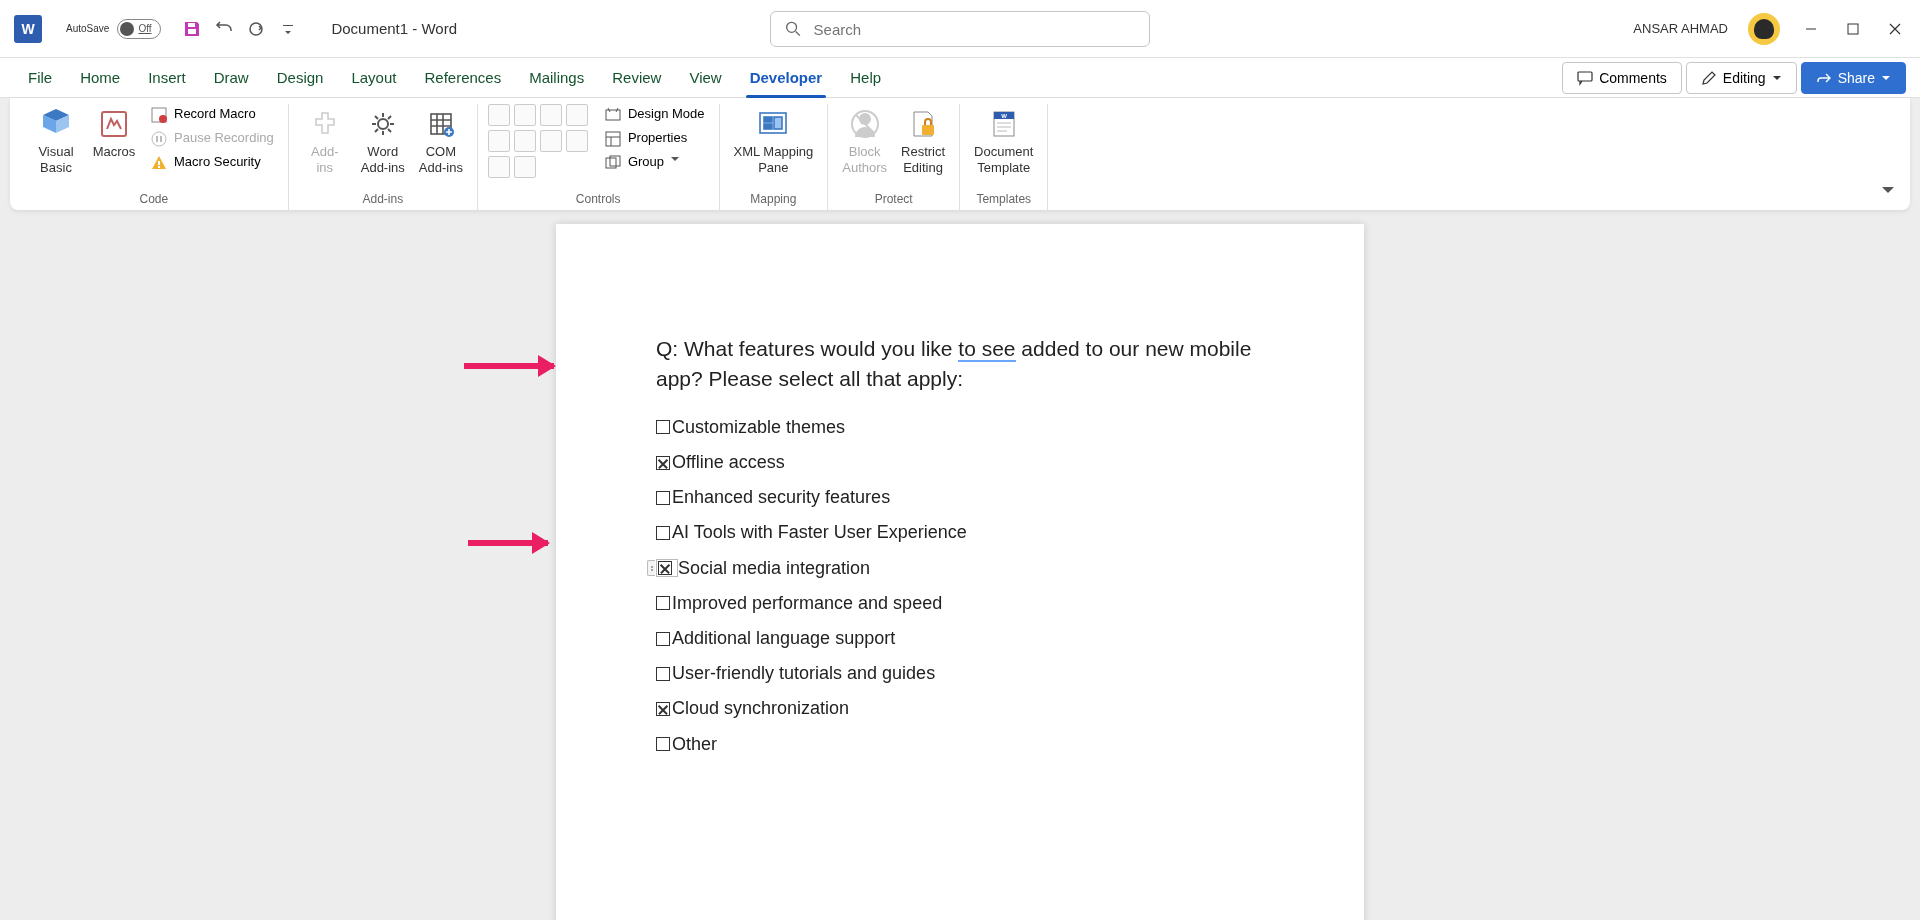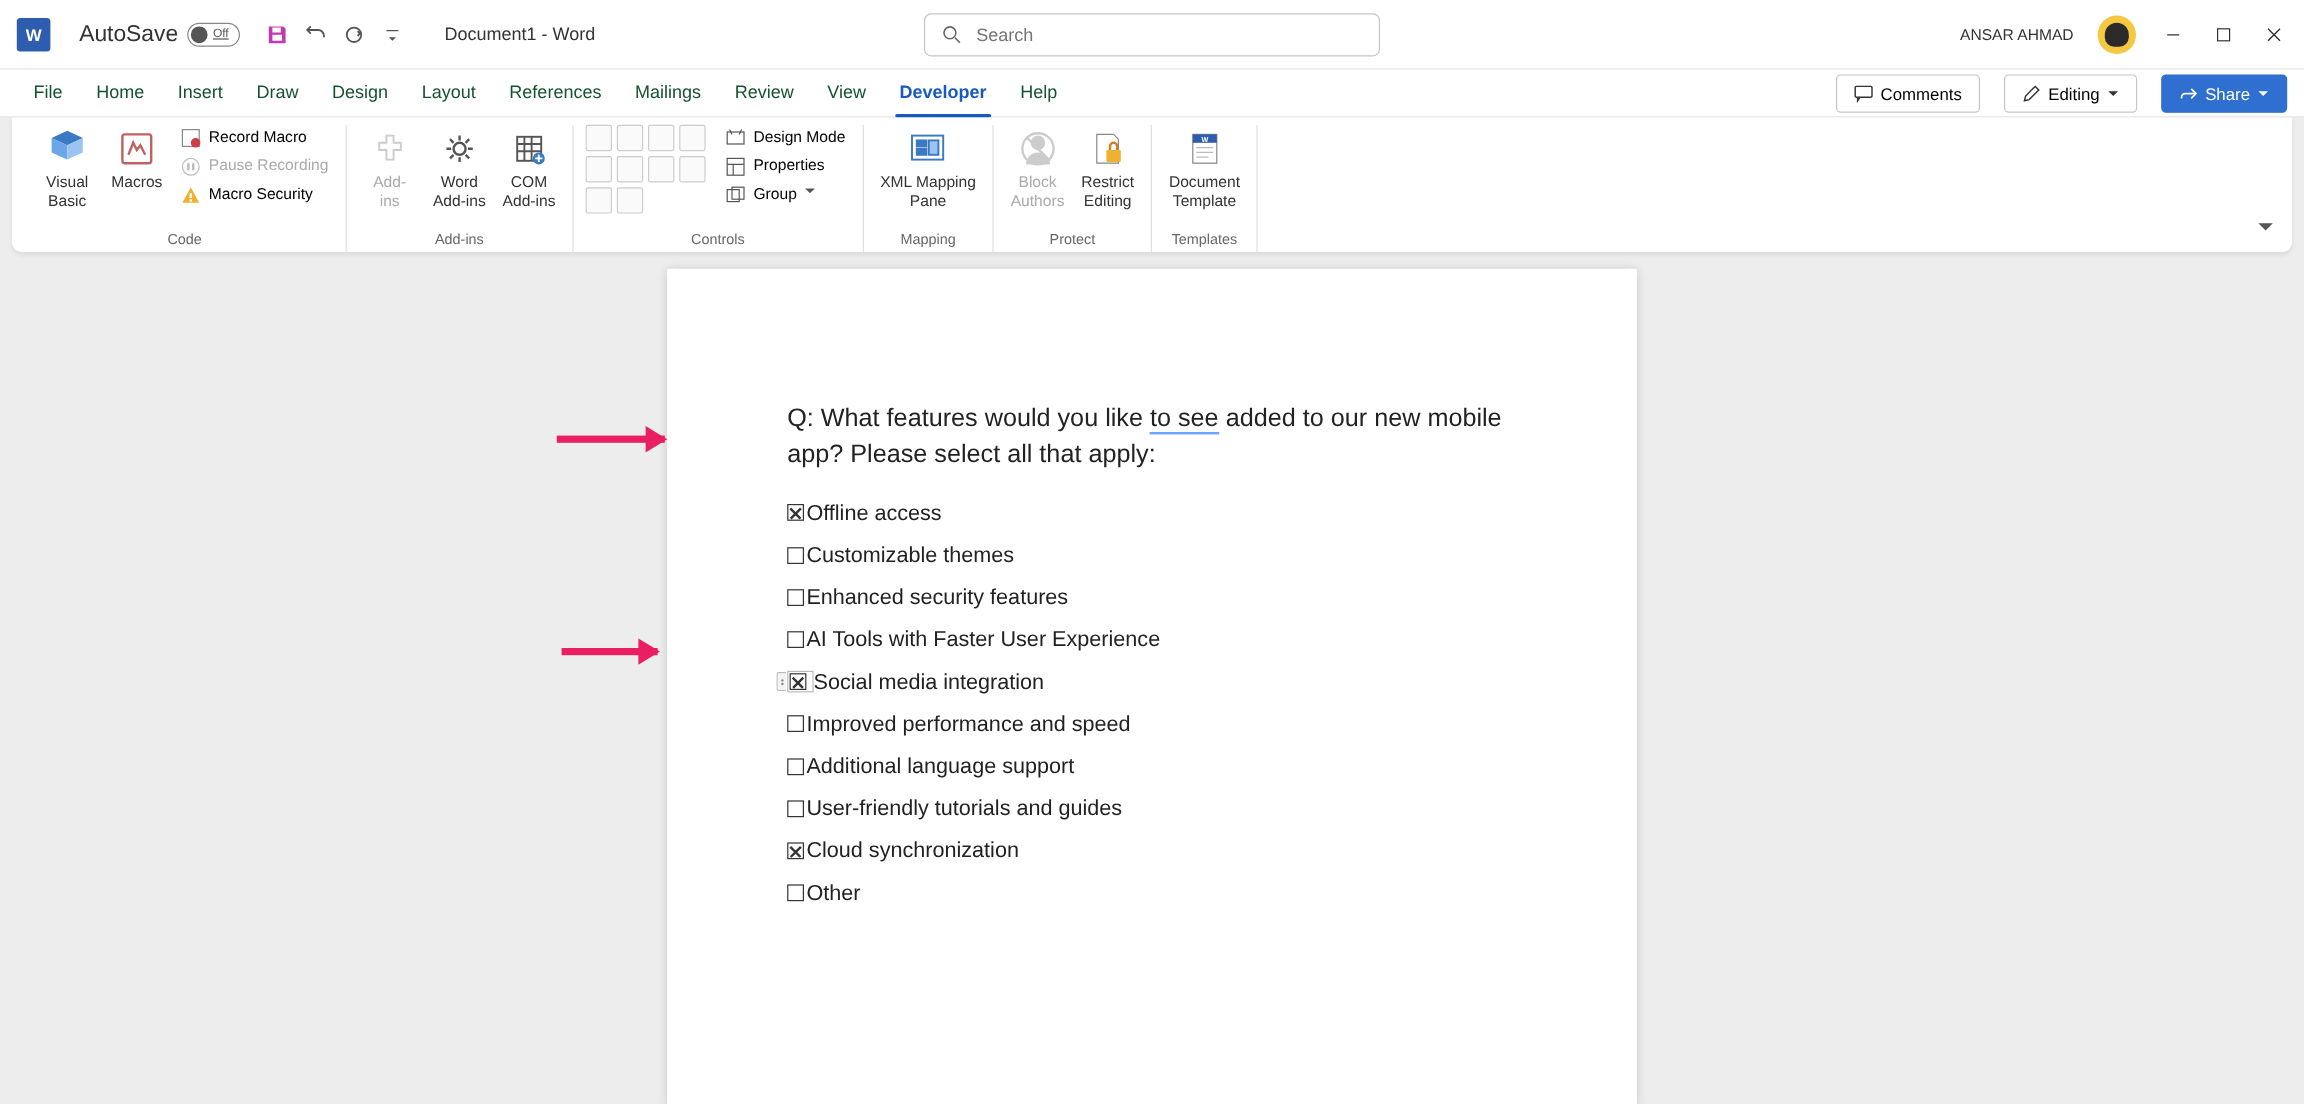--- a/index.html
+++ b/index.html
@@ -2,42 +2,42 @@
 <html><head>
 <meta charset="utf-8">
 <style>
 * { margin: 0; padding: 0; box-sizing: border-box; font-family: 'Segoe UI', Arial, sans-serif; }
 body { background: #ededed; width: 1920px; height: 920px; overflow: hidden; position: relative; }
 
 
 .title-bar { height: 58px; background: #fff; display: flex; align-items: center; padding: 0 14px; border-bottom: 1px solid #e0e0e0; }
 .word-icon { width: 28px; height: 28px; background: #2e5db0; border-radius: 3px; display: flex; align-items: center; justify-content: center; color: #fff; font-weight: bold; font-size: 14px; margin-right: 24px; }
 .autosave-wrap { display: flex; align-items: center; gap: 8px; margin-right: 18px; }
-.autosave-label { font-size: 19px; color: #333; }
+.autosave-label { font-size: 10px; color: #333; }
 .toggle { width: 44px; height: 20px; border: 1px solid #888; border-radius: 10px; display: flex; align-items: center; padding: 1px 2px; background: #fff; gap: 4px; }
 .toggle-knob { width: 14px; height: 14px; background: #555; border-radius: 50%; }
 .toggle-text { font-size: 10px; color: #555; text-decoration: underline; }
 .qat-btn { width: 26px; height: 26px; display: flex; align-items: center; justify-content: center; margin-right: 6px; cursor: pointer; }
 .save-icon svg { fill: #c239b3; }
 .doc-title { margin-left: 24px; font-size: 15px; color: #333; }
 .search-wrap { position: absolute; left: 50%; transform: translateX(-50%); top: 11px; }
 .search-box { width: 380px; height: 36px; border: 1px solid #c6c6c6; border-radius: 6px; display: flex; align-items: center; padding: 0 14px; background: #fff; }
 .search-box input { border: none; outline: none; font-size: 15px; margin-left: 12px; width: 100%; color: #666; }
 .title-right { margin-left: auto; display: flex; align-items: center; gap: 20px; }
 .user-name { font-size: 13px; color: #333; font-weight: 400; text-align: right; }
 .avatar { width: 32px; height: 32px; border-radius: 50%; background: #f5c842; display: flex; align-items: center; justify-content: center; overflow: hidden; }
 .avatar-inner { width: 20px; height: 20px; background: #2a2a2a; border-radius: 50% 50% 40% 40%; }
 .win-btn { width: 22px; height: 22px; display: flex; align-items: center; justify-content: center; cursor: pointer; }
 
 
 .tabs-row { height: 40px; background: #fff; display: flex; align-items: center; padding: 0 14px; gap: 0; border-bottom: 1px solid #e0e0e0; }
 .tab { padding: 0 14px; height: 40px; display: flex; align-items: center; font-size: 15px; color: #14532d; cursor: pointer; position: relative; }
 .tab.active { color: #185abd; font-weight: 600; }
 .tab.active::after { content: ''; position: absolute; bottom: 0; left: 10px; right: 10px; height: 3px; background: #185abd; border-radius: 2px; }
-.tabs-right { margin-left: auto; display: flex; gap: 20px; }
+.tabs-right { margin-left: auto; display: flex; gap: 4px; }
 .pill-btn { height: 32px; padding: 0 14px; border: 1px solid #c6c6c6; border-radius: 4px; display: flex; align-items: center; gap: 6px; font-size: 14px; background: #fff; cursor: pointer; }
 .share-btn { background: #2f6fd0; color: #fff; border-color: #2f6fd0; }
 
 
 .ribbon { height: 112px; background: #fff; margin: 0 10px; border-radius: 0 0 8px 8px; display: flex; align-items: stretch; padding: 6px 10px 0; box-shadow: 0 2px 4px rgba(0,0,0,0.08); position: relative; }
 .ribbon-group { display: flex; flex-direction: column; align-items: center; padding: 0 10px; border-right: 1px solid #e0e0e0; }
 .ribbon-group:last-of-type { border-right: none; }
 .group-content { flex: 1; display: flex; align-items: flex-start; gap: 6px; }
 .group-label { font-size: 12px; color: #666; padding-bottom: 4px; }
 .large-btn { display: flex; flex-direction: column; align-items: center; gap: 2px; padding: 2px 4px; cursor: pointer; min-width: 52px; }
@@ -383,26 +383,26 @@
 
 <div class="canvas-area">
   <div class="page">
     <div class="arrow arrow1"></div>
     <div class="arrow arrow2"></div>
     <p class="question">
       <span>Q: What features would you like </span><span class="underline-spell">to see</span><span> added to our new mobile app? Please select all that apply:</span>
     </p>
     <div id="options-container">
         <div class="option-row">
+          <span class="cc-box"></span>
+          <span>Customizable themes</span>
+        </div>
+        <div class="option-row">
           <span class="cc-box checked"></span>
           <span>Offline access</span>
-        </div>
-        <div class="option-row">
-          <span class="cc-box"></span>
-          <span>Customizable themes</span>
         </div>
         <div class="option-row">
           <span class="cc-box"></span>
           <span>Enhanced security features</span>
         </div>
         <div class="option-row">
           <span class="cc-box"></span>
           <span>AI Tools with Faster User Experience</span>
         </div>
         <div class="option-row">

